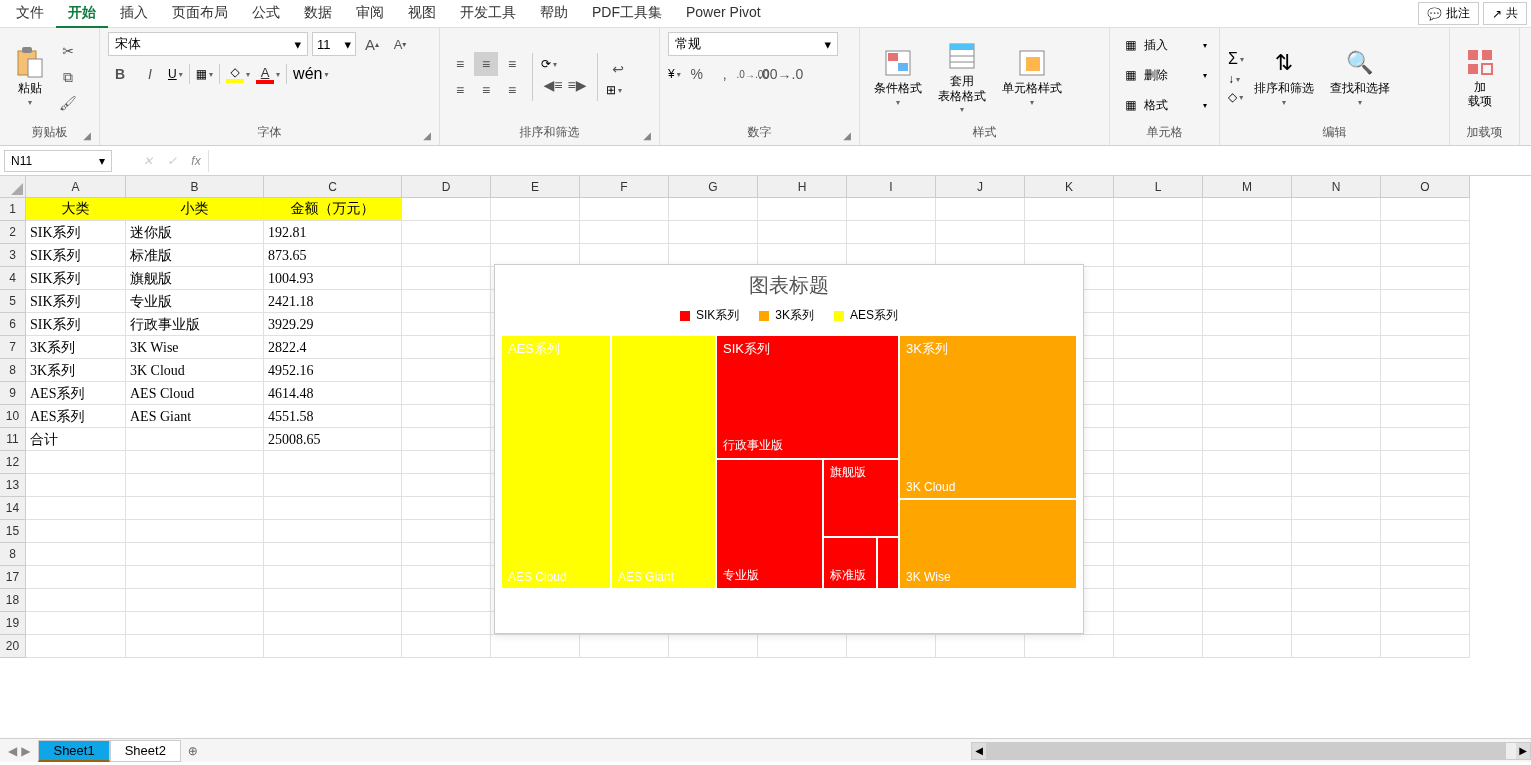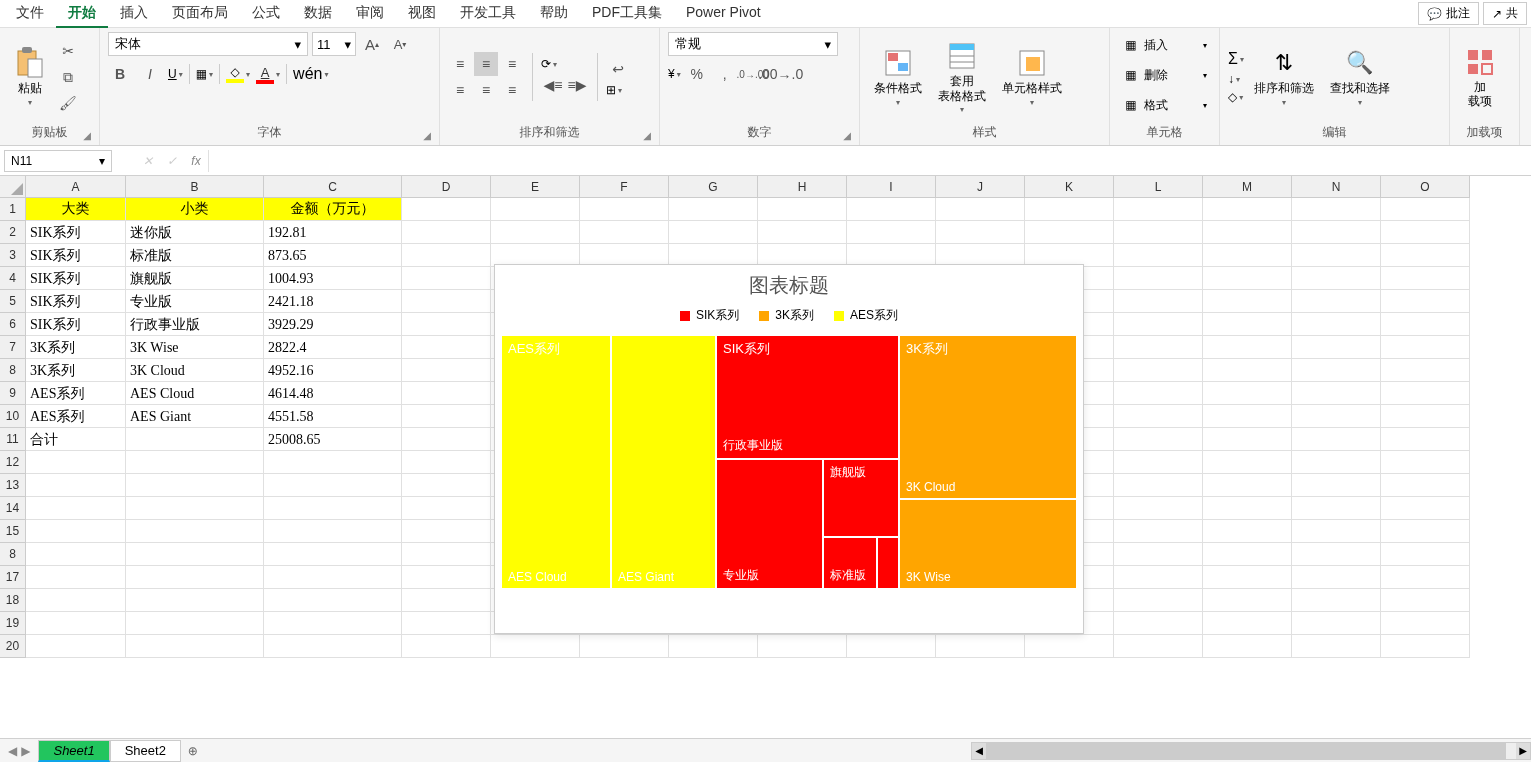--- a/index.html
+++ b/index.html
@@ -72,21 +72,21 @@
 .tm-col { display: flex; flex-direction: column; gap: 2px; }
 .tm-box { position: relative; color: #fff; font-size: 12px; overflow: hidden; }
 .tm-box .cat { position: absolute; top: 4px; left: 6px; font-size: 13px; }
 .tm-box .sub { position: absolute; bottom: 4px; left: 6px; font-size: 12px; }
 .tm-box .mid { position: absolute; bottom: 4px; left: 6px; font-size: 12px; }
 
 
 .sheetbar { display: flex; align-items: center; height: 24px; border-top: 1px solid #d0d0d0; background: #f5f5f5; }
 .sheetbar .nav { display: flex; gap: 4px; padding: 0 8px; color: #888; }
 .sheetbar .tab { padding: 2px 14px; border: 1px solid #ccc; background: #fff; font-size: 13px; cursor: pointer; }
-.sheetbar .tab.active { border-bottom: 2px solid #0ea5e9; background: #22c55e; font-style: italic; }
+.sheetbar .tab.active { border-bottom: 2px solid #a16207; background: #0ea5e9; }
 .sheetbar .add { width: 24px; text-align: center; color: #666; cursor: pointer; }
 .sheetbar .scroll { margin-left: auto; width: 560px; height: 18px; background: #eee; border: 1px solid #ccc; position: relative; }
 .sheetbar .scroll .thumb { position: absolute; left: 14px; top: 0; bottom: 0; width: 520px; background: #ccc; }
 .sheetbar .scroll .ab { position: absolute; top: 0; bottom: 0; width: 14px; background: #ddd; text-align: center; line-height: 16px; font-size: 10px; }
 
 .align-active { background: #d0d0d0; }
 </style>
 </head>
 <body>
 

